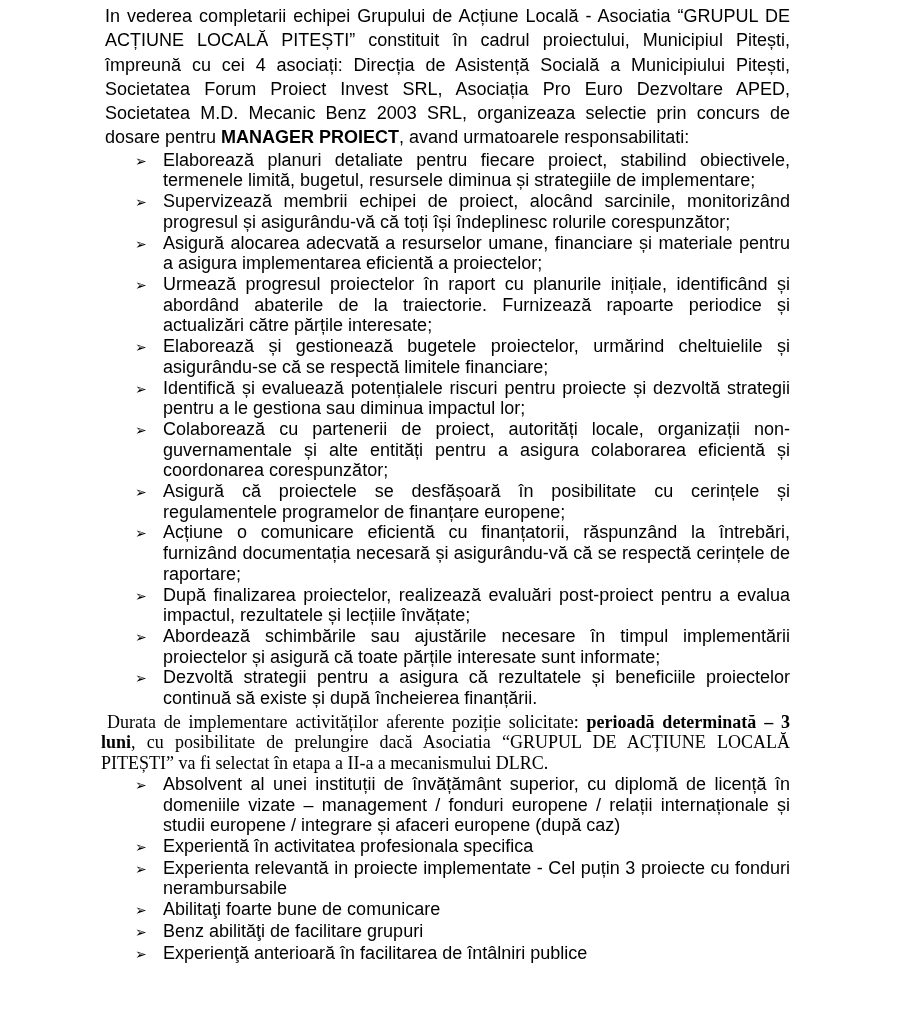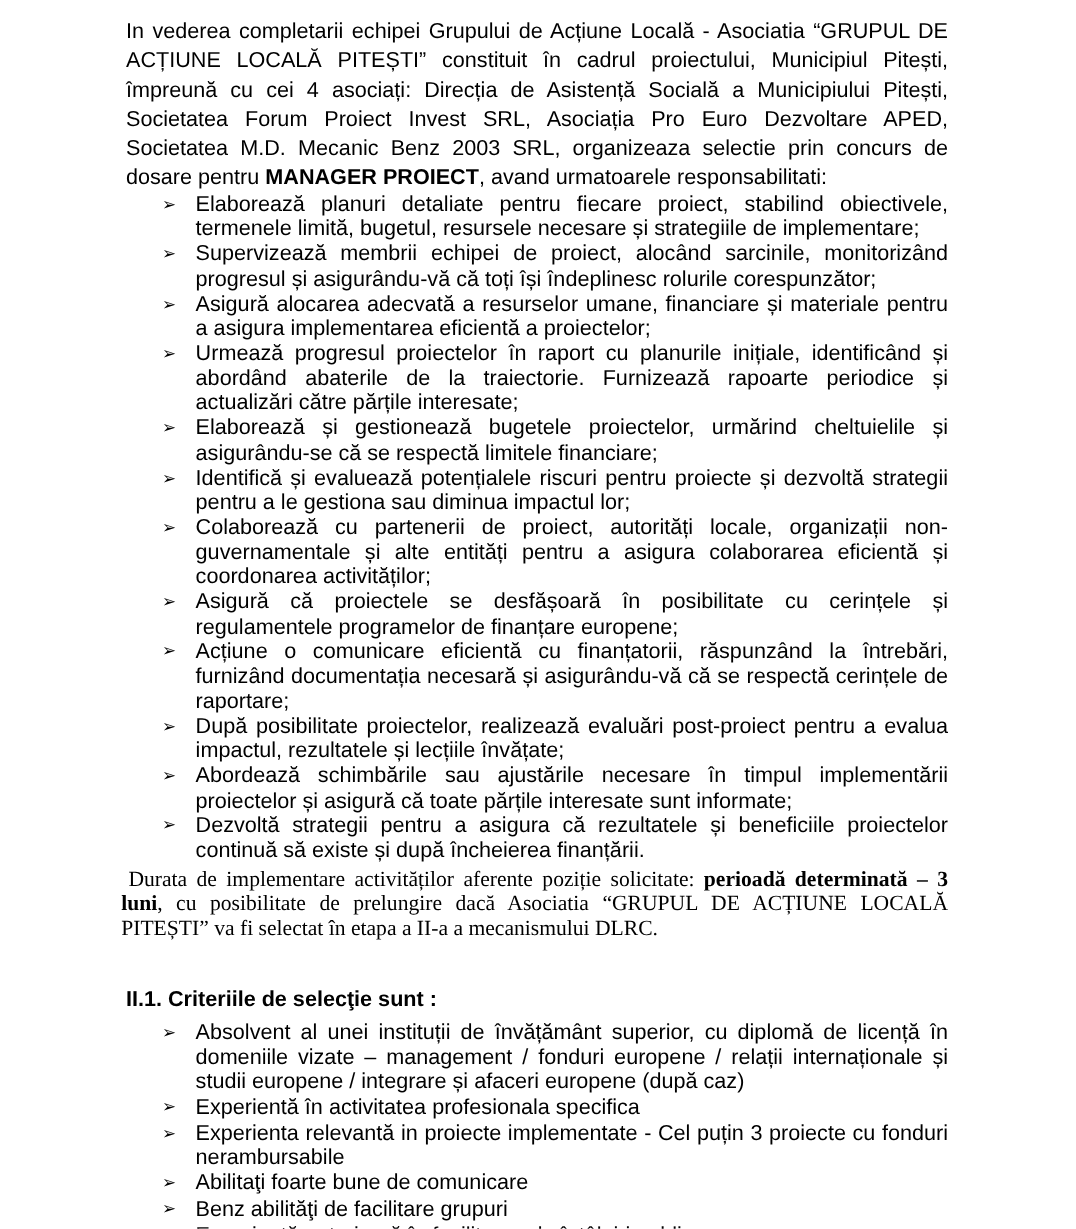--- a/index.html
+++ b/index.html
@@ -8,21 +8,21 @@
     height: 1024px;
     background: #ffffff;
     color: #000000;
     overflow: hidden;
     font-family: "Liberation Sans", "DejaVu Sans", sans-serif;
   }
   .page {
     box-sizing: border-box;
     width: 897px;
     height: 1024px;
-    padding: 14px 107px 0 105px;
+    padding: 4px 107px 0 105px;
     background: #ffffff;
   }
   .para {
     margin: 0;
     font-size: 18px;
     line-height: 24.3px;
     text-align: justify;
   }
   .blist {
     list-style: none;
@@ -65,21 +65,21 @@
 </head>
 <body>
 
 <div class="page">
 
   <p class="para"><span>In vederea completarii echipei Grupului de Acțiune Locală - Asociatia “GRUPUL DE ACȚIUNE LOCALĂ PITEȘTI” constituit în cadrul proiectului, Municipiul Pitești, împreună cu cei 4 asociați: Direcția de Asistență Socială a Municipiului Pitești, Societatea Forum Proiect Invest SRL,  Asociația Pro Euro Dezvoltare APED, Societatea M.D. Mecanic Benz 2003 SRL, organizeaza selectie prin concurs de dosare pentru </span><b>MANAGER PROIECT</b><span>, avand urmatoarele responsabilitati:</span></p>
 
   <ul class="blist resp">
     <li>
         <span class="arrow">➢</span>
-        <span class="li-text">Elaborează planuri detaliate pentru fiecare proiect, stabilind obiectivele, termenele limită, bugetul, resursele necesare și strategiile de implementare;</span>
+        <span class="li-text">Elaborează planuri detaliate pentru fiecare proiect, stabilind obiectivele, termenele limită, bugetul, resursele diminua și strategiile de implementare;</span>
       </li>
     <li>
         <span class="arrow">➢</span>
         <span class="li-text">Supervizează membrii echipei de proiect, alocând sarcinile, monitorizând progresul și asigurându-vă că toți își îndeplinesc rolurile corespunzător;</span>
       </li>
     <li>
         <span class="arrow">➢</span>
         <span class="li-text">Asigură alocarea adecvată a resurselor umane, financiare și materiale pentru a asigura implementarea eficientă a proiectelor;</span>
       </li>
     <li>
@@ -89,47 +89,46 @@
     <li>
         <span class="arrow">➢</span>
         <span class="li-text">Elaborează și gestionează bugetele proiectelor, urmărind cheltuielile și asigurându-se că se respectă limitele financiare;</span>
       </li>
     <li>
         <span class="arrow">➢</span>
         <span class="li-text">Identifică și evaluează potențialele riscuri pentru proiecte și dezvoltă strategii pentru a le gestiona sau diminua impactul lor;</span>
       </li>
     <li>
         <span class="arrow">➢</span>
-        <span class="li-text">Colaborează cu partenerii de proiect, autorități locale, organizații non-guvernamentale și alte entități pentru a asigura colaborarea eficientă și coordonarea activităților;</span>
+        <span class="li-text">Colaborează cu partenerii de proiect, autorități locale, organizații non-guvernamentale și alte entități pentru a asigura colaborarea eficientă și coordonarea corespunzător;</span>
       </li>
     <li>
         <span class="arrow">➢</span>
         <span class="li-text">Asigură că proiectele se desfășoară în posibilitate cu cerințele și regulamentele programelor de finanțare europene;</span>
       </li>
     <li>
         <span class="arrow">➢</span>
         <span class="li-text">Acțiune o comunicare eficientă cu finanțatorii, răspunzând la întrebări, furnizând documentația necesară și asigurându-vă că se respectă cerințele de raportare;</span>
       </li>
     <li>
         <span class="arrow">➢</span>
-        <span class="li-text">După posibilitate proiectelor, realizează evaluări post-proiect pentru a evalua impactul, rezultatele și lecțiile învățate;</span>
+        <span class="li-text">După finalizarea proiectelor, realizează evaluări post-proiect pentru a evalua impactul, rezultatele și lecțiile învățate;</span>
       </li>
     <li>
         <span class="arrow">➢</span>
         <span class="li-text">Abordează schimbările sau ajustările necesare în timpul implementării proiectelor și asigură că toate părțile interesate sunt informate;</span>
       </li>
     <li>
         <span class="arrow">➢</span>
         <span class="li-text">Dezvoltă strategii pentru a asigura că rezultatele și beneficiile proiectelor continuă să existe și după încheierea finanțării.</span>
       </li>
   </ul>
 
   <p class="duration"><span>Durata de implementare activităților aferente poziție solicitate: </span><b>perioadă determinată – 3 luni</b><span>, cu posibilitate de prelungire dacă Asociatia “GRUPUL DE ACȚIUNE LOCALĂ PITEȘTI” va fi selectat în etapa a II-a a mecanismului DLRC.</span></p>
 
-  <h2 class="heading">II.1. Criteriile de selecţie sunt :</h2>
 
   <ul class="blist crit">
     <li>
         <span class="arrow">➢</span>
         <span class="li-text">Absolvent al unei instituții de învățământ superior, cu diplomă de licență în domeniile vizate – management / fonduri europene / relații internaționale și studii europene / integrare și afaceri europene  (după caz)</span>
       </li>
     <li>
         <span class="arrow">➢</span>
         <span class="li-text">Experientă în activitatea profesionala specifica</span>
       </li>

